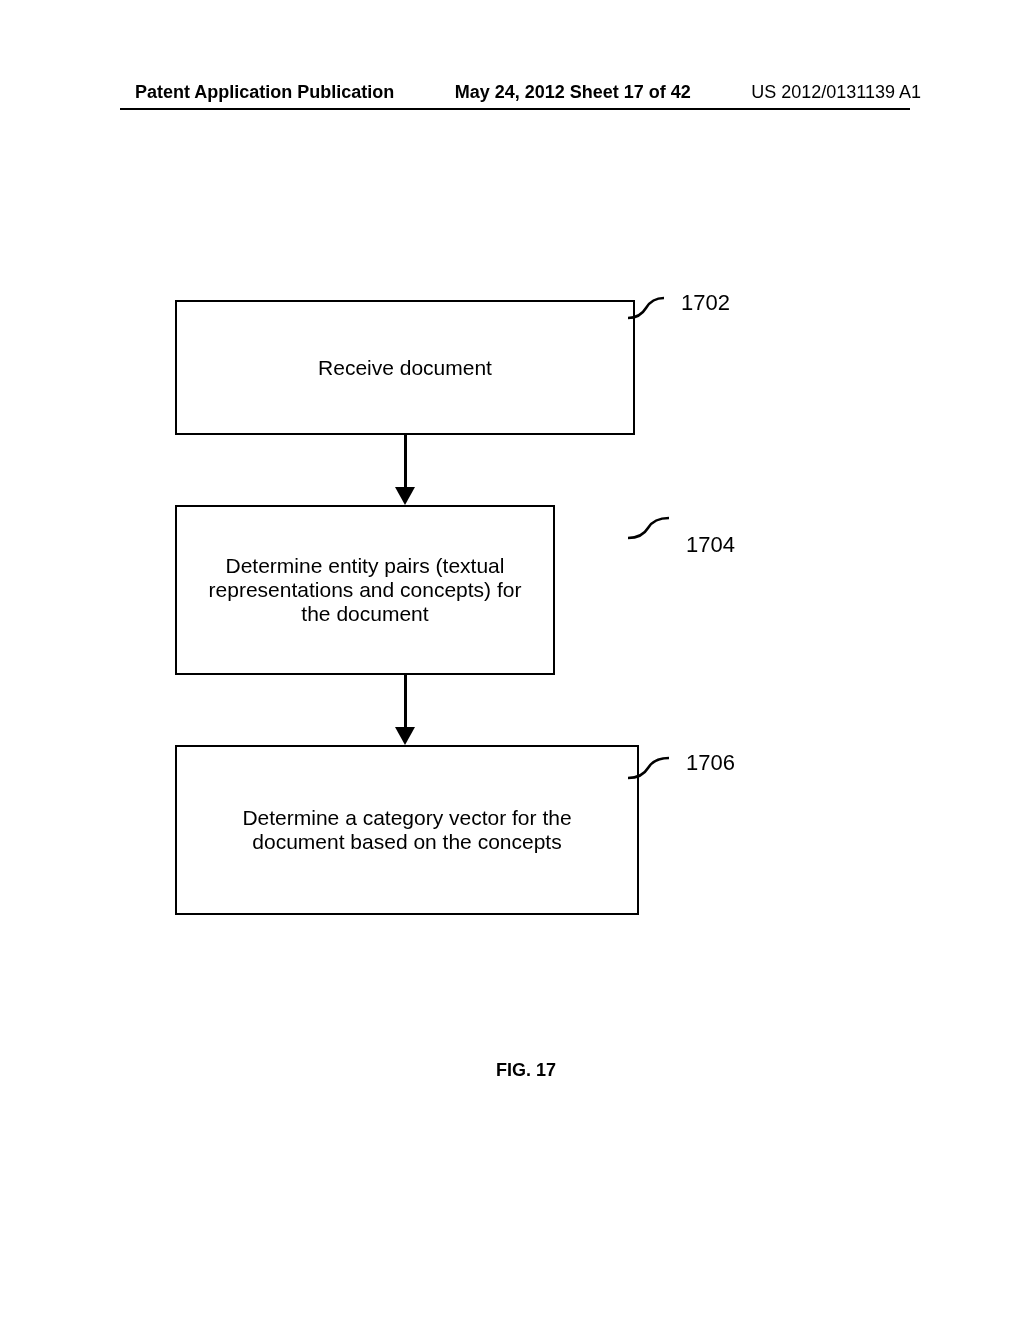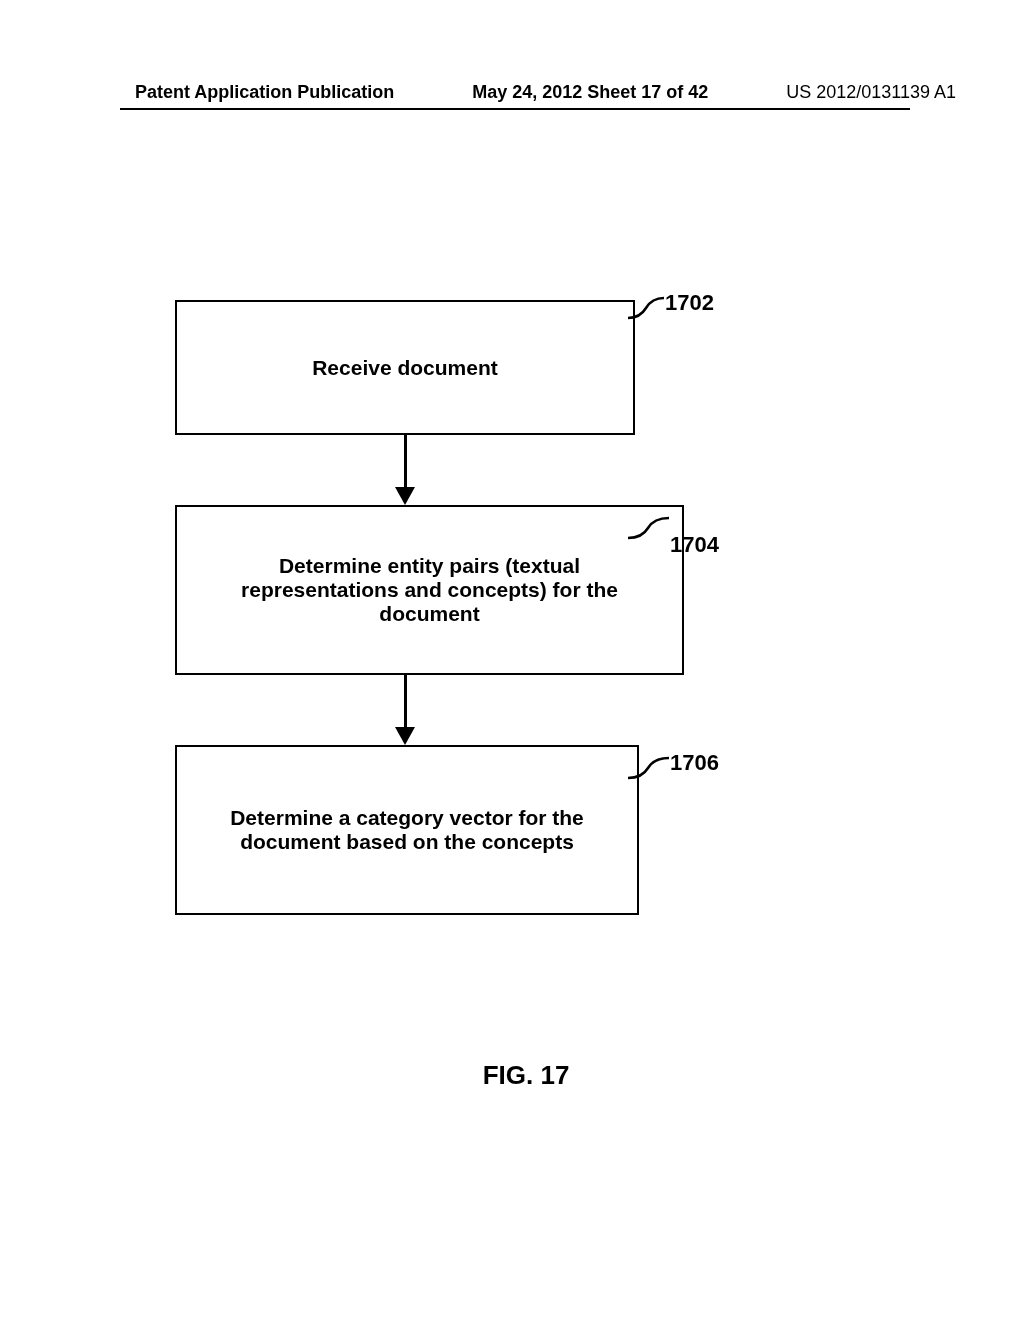--- a/index.html
+++ b/index.html
@@ -14,21 +14,21 @@
       font-family: Arial, Helvetica, sans-serif;
       position: relative;
     }
     .header {
       position: absolute;
       top: 82px;
       left: 0;
       width: 100%;
       display: flex;
       justify-content: space-between;
-      padding: 0 68px 0 135px;
+      padding: 0 103px 0 135px;
       font-size: 18px;
       font-weight: bold;
     }
     .header-left {
       font-weight: bold;
     }
     .header-center {
       font-weight: bold;
     }
     .header-right {
@@ -52,29 +52,28 @@
     .box {
       border: 2.5px solid black;
       background: white;
       display: flex;
       align-items: center;
       justify-content: center;
       text-align: center;
       font-size: 21px;
       padding: 36px 30px;
       position: relative;
-      font-weight: bold;
     }
     .box1 {
       width: 460px;
       height: 135px;
       margin-left: 10px;
     }
     .box2 {
-      width: 509px;
+      width: 380px;
       height: 170px;
       margin-left: 10px;
     }
     .box3 {
       width: 464px;
       height: 170px;
       margin-left: 10px;
     }
     .arrow-container {
       width: 460px;
@@ -96,35 +95,36 @@
       transform: translateX(-50%);
       width: 0;
       height: 0;
       border-left: 10px solid transparent;
       border-right: 10px solid transparent;
       border-top: 18px solid black;
     }
     .ref-label {
       position: absolute;
       font-size: 22px;
-      font-weight: bold;
+      font-weight: normal;
+      margin-left: 16px;
     }
     .ref1 { top: 290px; left: 665px; }
     .ref2 { top: 532px; left: 670px; }
     .ref3 { top: 750px; left: 670px; }
     .ref-connector {
       position: absolute;
     }
     .figure-label {
       position: absolute;
       top: 1060px;
       left: 0;
       width: 100%;
       text-align: center;
-      font-size: 26px;
+      font-size: 18px;
       font-weight: bold;
       padding-left: 28px;
     }
   </style>
 </head>
 <body>
 
 <div class="header">
   <span class="header-left">Patent Application Publication</span>
   <span class="header-center">May 24, 2012  Sheet 17 of 42</span>

